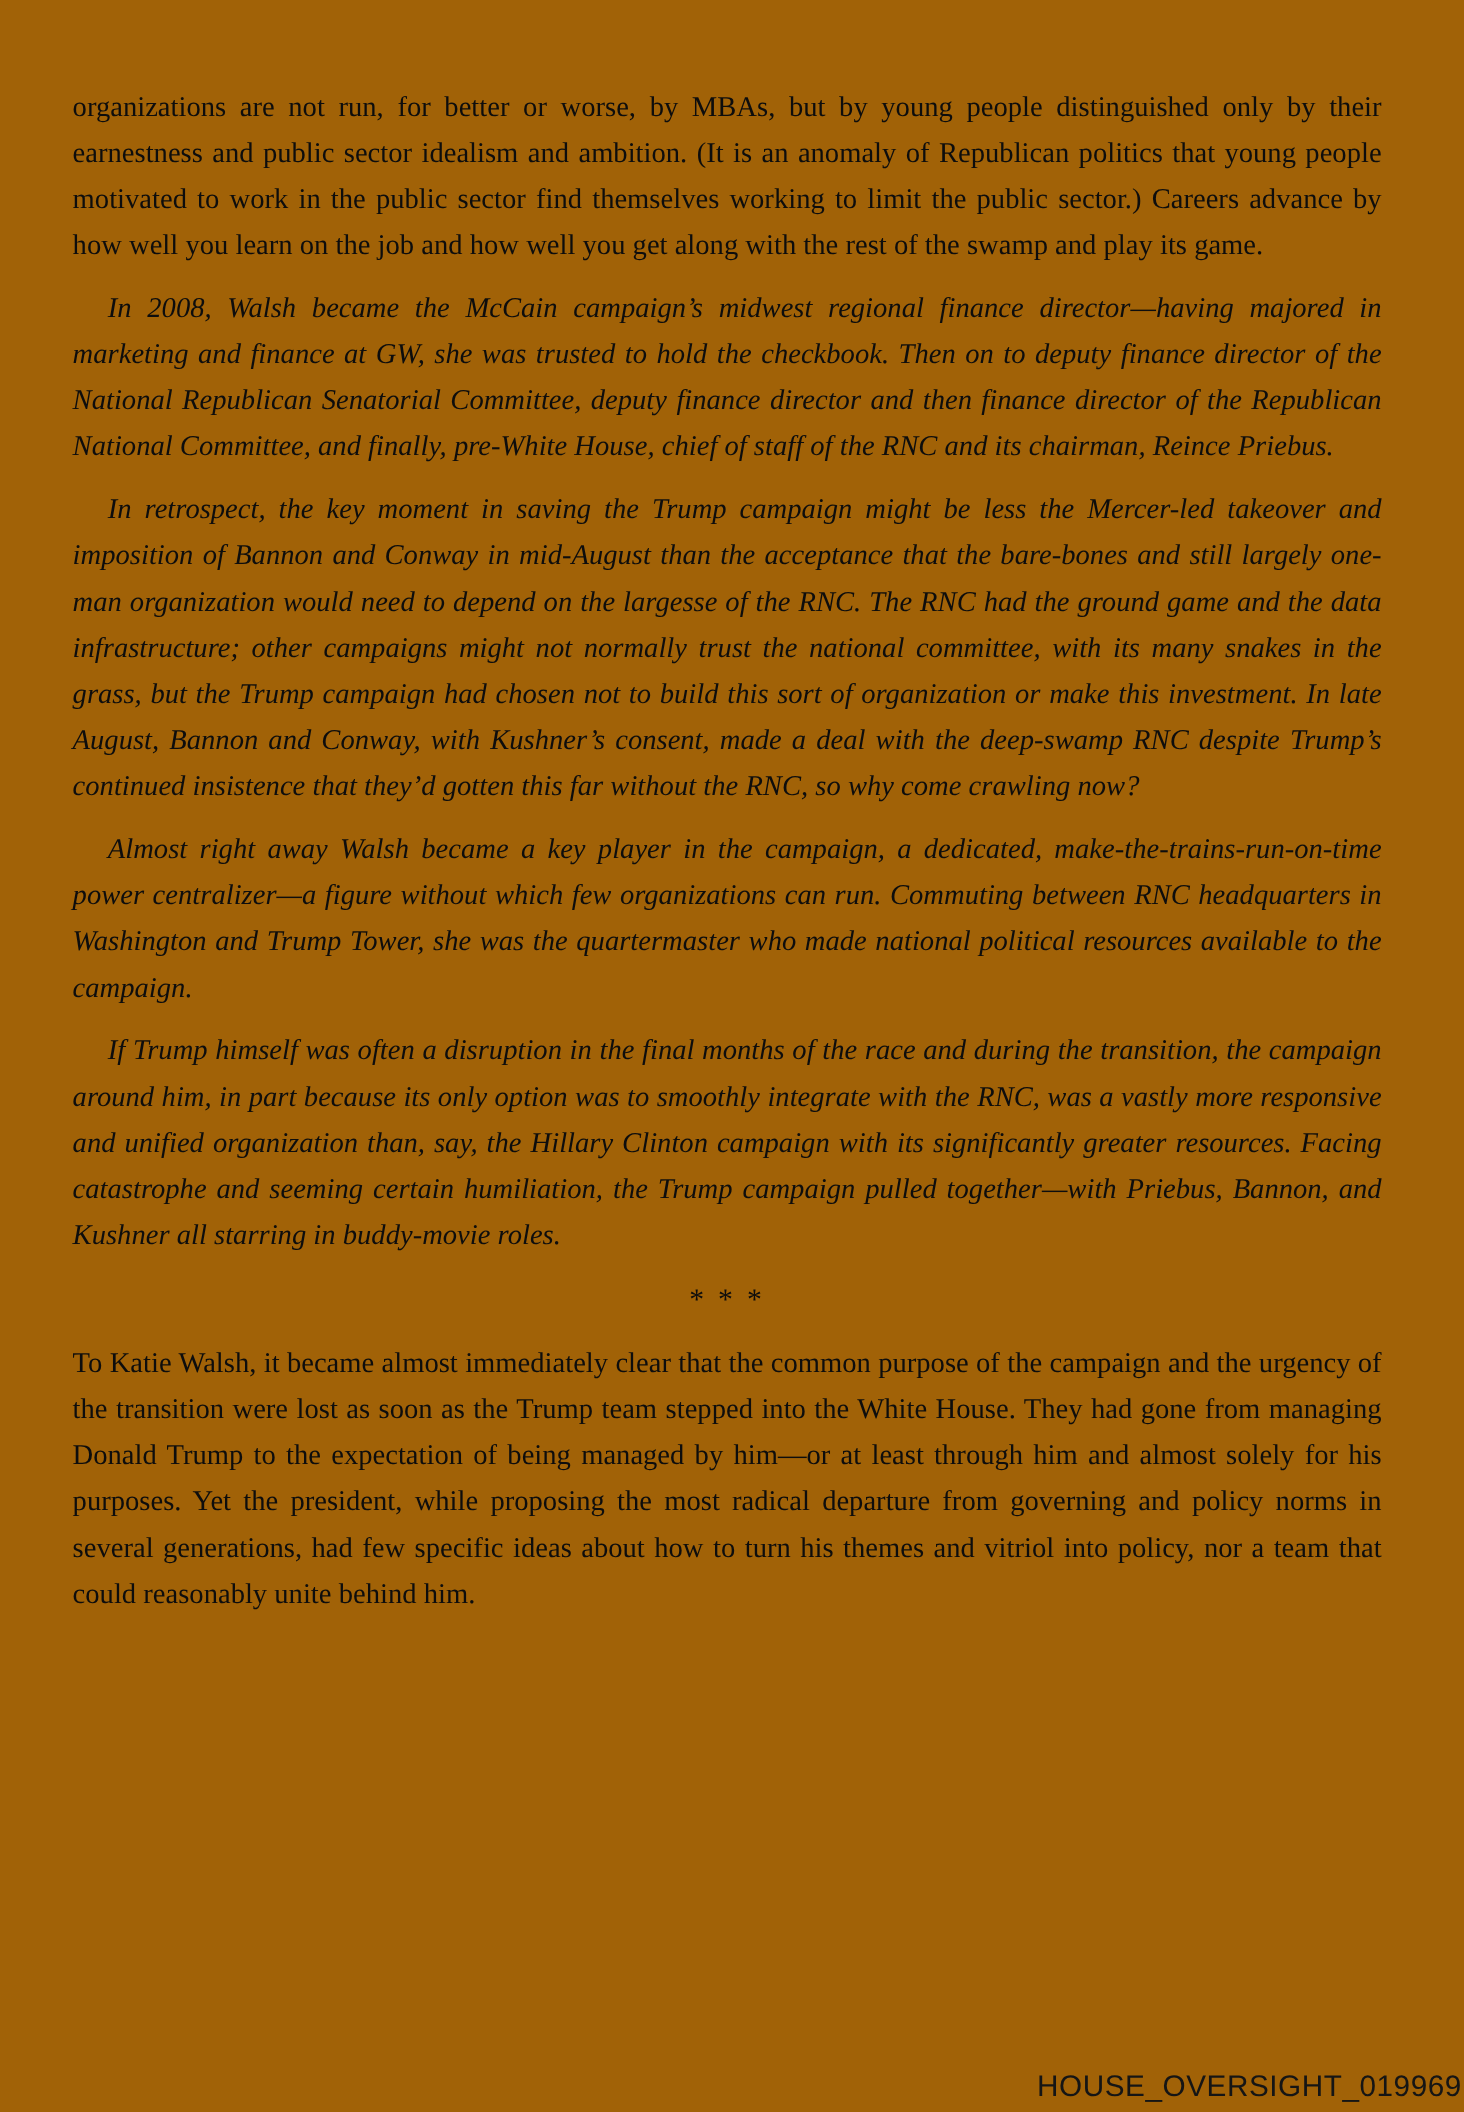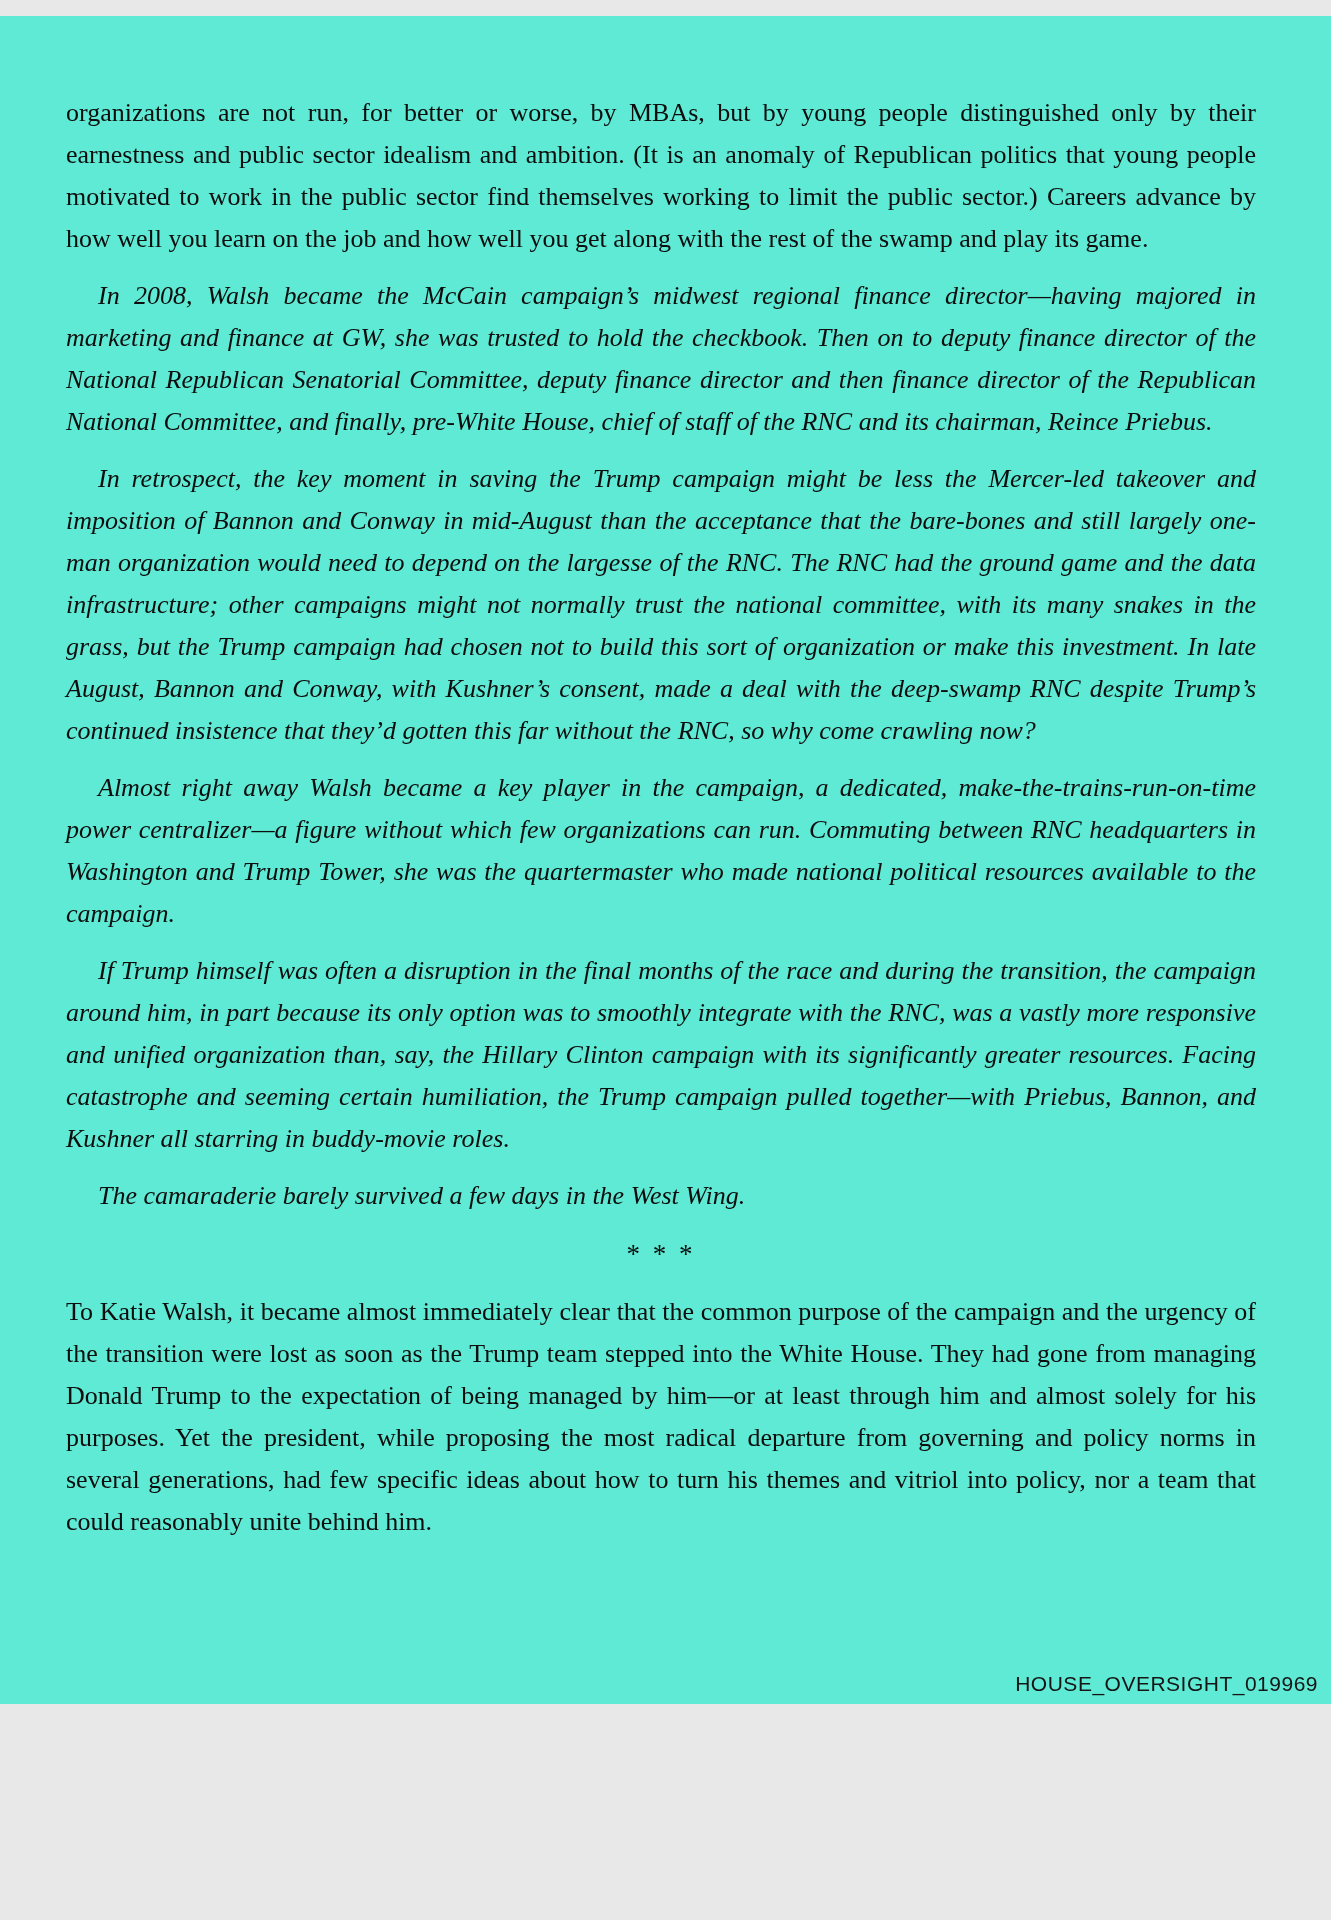--- a/index.html
+++ b/index.html
@@ -3,23 +3,23 @@
 <meta charset="utf-8">
 <style>
   html, body {
     margin: 0;
     padding: 0;
     background: #e8e8e8;
   }
   .page {
     position: relative;
     width: 1331px;
-    height: 1688px;
-    background: #5eead4;
-    margin: 16px auto;
+    height: 1920px;
+    background: #a16207;
+    margin: 0 auto;
     overflow: hidden;
   }
   .text-column {
     position: absolute;
     left: 66px;
     top: 76px;
     width: 1190px;
     font-family: "Liberation Serif", "DejaVu Serif", serif;
     color: #0d0d0d;
   }
@@ -36,36 +36,35 @@
   }
   .section-break {
     font-size: 27px;
     line-height: 42px;
     text-align: center;
     letter-spacing: 3px;
     margin: 16px 0 16px 0;
   }
   .bates-footer {
     position: absolute;
-    right: 13px;
+    right: 2px;
     bottom: 8px;
     font-family: "Liberation Sans", "DejaVu Sans", sans-serif;
-    font-size: 21px;
+    font-size: 27px;
     letter-spacing: 0.5px;
     color: #151515;
   }
 </style>
 </head>
 <body>
 
 <div class="page">
   <div class="text-column">
     <p class="para noindent">organizations are not run, for better or worse, by MBAs, but by young people distinguished only by their earnestness and public sector idealism and ambition. (It is an anomaly of Republican politics that young people motivated to work in the public sector find themselves working to limit the public sector.) Careers advance by how well you learn on the job and how well you get along with the rest of the swamp and play its game.</p>
     <p class="para indent">In 2008, Walsh became the McCain campaign’s midwest regional finance director—having majored in marketing and finance at GW, she was trusted to hold the checkbook. Then on to deputy finance director of the National Republican Senatorial Committee, deputy finance director and then finance director of the Republican National Committee, and finally, pre-White House, chief of staff of the RNC and its chairman, Reince Priebus.</p>
     <p class="para indent">In retrospect, the key moment in saving the Trump campaign might be less the Mercer-led takeover and imposition of Bannon and Conway in mid-August than the acceptance that the bare-bones and still largely one-man organization would need to depend on the largesse of the RNC. The RNC had the ground game and the data infrastructure; other campaigns might not normally trust the national committee, with its many snakes in the grass, but the Trump campaign had chosen not to build this sort of organization or make this investment. In late August, Bannon and Conway, with Kushner’s consent, made a deal with the deep-swamp RNC despite Trump’s continued insistence that they’d gotten this far without the RNC, so why come crawling now?</p>
     <p class="para indent">Almost right away Walsh became a key player in the campaign, a dedicated, make-the-trains-run-on-time power centralizer—a figure without which few organizations can run. Commuting between RNC headquarters in Washington and Trump Tower, she was the quartermaster who made national political resources available to the campaign.</p>
     <p class="para indent">If Trump himself was often a disruption in the final months of the race and during the transition, the campaign around him, in part because its only option was to smoothly integrate with the RNC, was a vastly more responsive and unified organization than, say, the Hillary Clinton campaign with its significantly greater resources. Facing catastrophe and seeming certain humiliation, the Trump campaign pulled together—with Priebus, Bannon, and Kushner all starring in buddy-movie roles.</p>
-    <p class="para indent">The camaraderie barely survived a few days in the West Wing.</p>
     <div class="section-break">* * *</div>
     <p class="para noindent">To Katie Walsh, it became almost immediately clear that the common purpose of the campaign and the urgency of the transition were lost as soon as the Trump team stepped into the White House. They had gone from managing Donald Trump to the expectation of being managed by him—or at least through him and almost solely for his purposes. Yet the president, while proposing the most radical departure from governing and policy norms in several generations, had few specific ideas about how to turn his themes and vitriol into policy, nor a team that could reasonably unite behind him.</p>
   </div>
   <div class="bates-footer">HOUSE_OVERSIGHT_019969</div>
 </div>
 
 </body></html>

